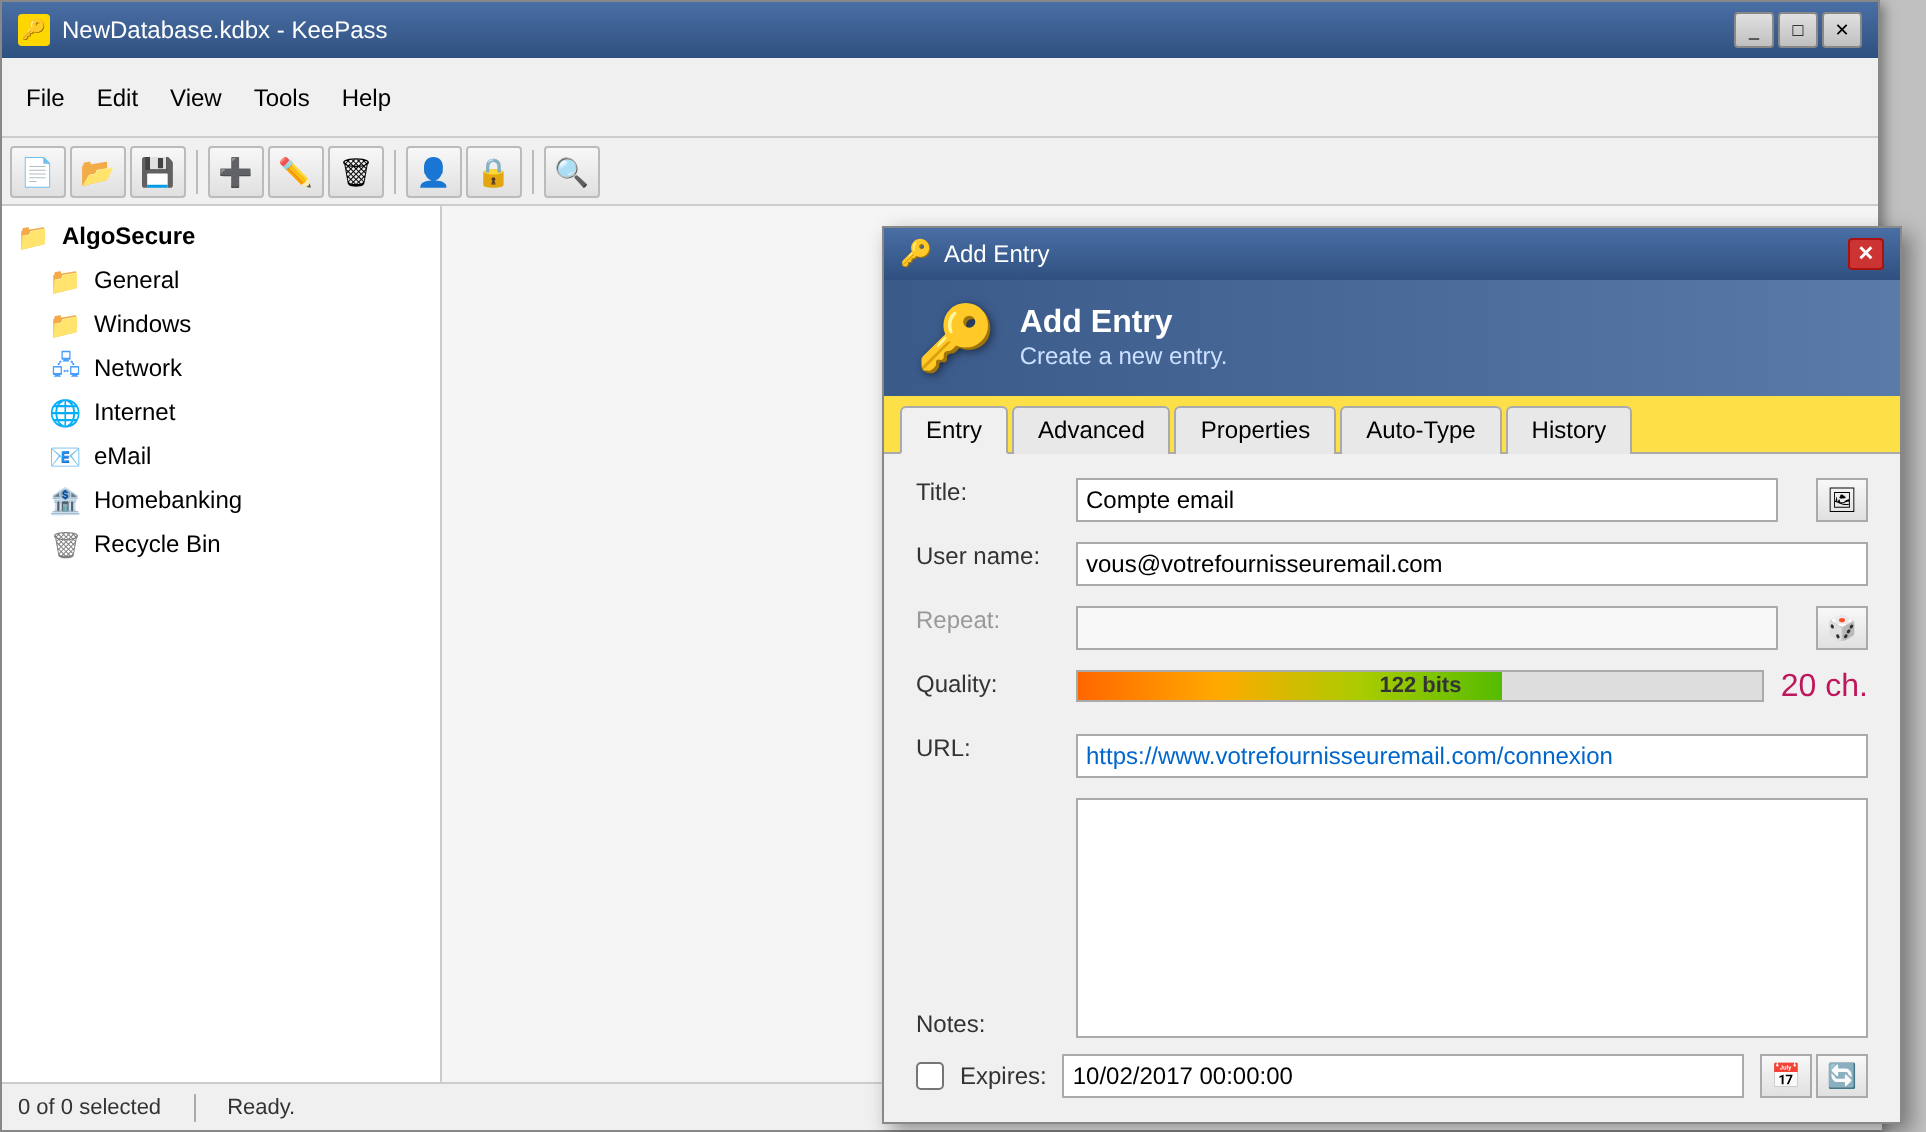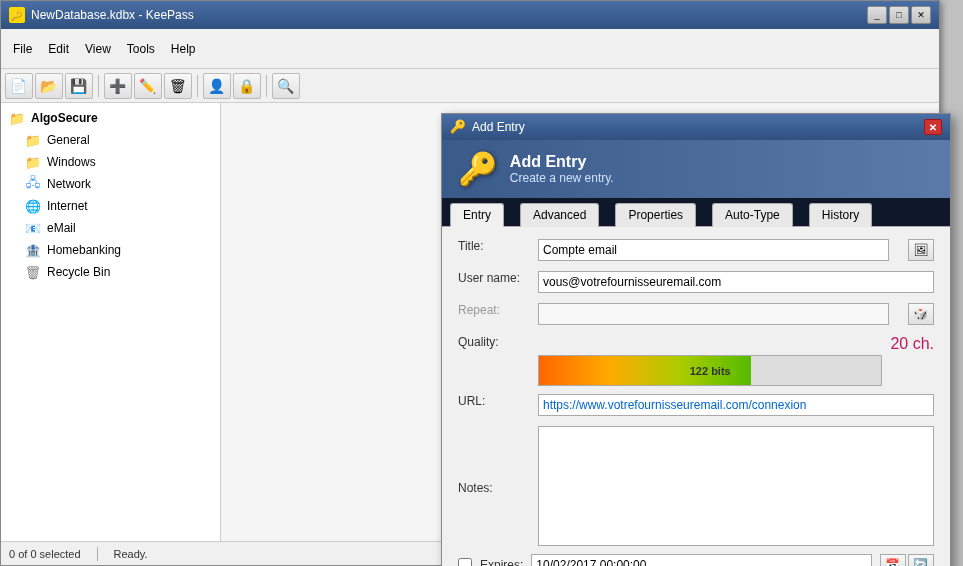--- a/index.html
+++ b/index.html
@@ -236,24 +236,24 @@
       font-weight: bold;
     }
     .dialog-header-text p {
       color: #cce0ff;
       font-size: 12px;
     }
 
     
     .tabs {
       display: flex;
-      background: #0f172a;
+      background: #fde047;
       border-bottom: 1px solid #aaa;
       padding: 4px 8px 0;
-      gap: 16px;
+      gap: 2px;
     }
     .tab {
       padding: 4px 12px;
       background: #e8e8e8;
       border: 1px solid #aaa;
       border-bottom: none;
       cursor: pointer;
       font-size: 12px;
       border-radius: 3px 3px 0 0;
       position: relative;
@@ -313,26 +313,25 @@
       font-family: 'Segoe UI Symbol', sans-serif;
       letter-spacing: 2px;
     }
 
     
     .quality-bar-container {
       flex: 1;
       position: relative;
     }
     .quality-bar-bg {
-      height: 31px;
+      height: 16px;
       background: #ddd;
       border: 1px solid #aaa;
       position: relative;
       overflow: hidden;
-      margin-top: 20px;
     }
     .quality-bar-fill {
       position: absolute;
       top: 0; left: 0;
       height: 100%;
       background: linear-gradient(to right, #ff6600, #ffaa00, #aacc00, #55bb00);
       width: 62%;
     }
     .quality-bar-text {
       position: absolute;
@@ -529,21 +528,21 @@
               </div>
             </div>
             <span class="quality-chars">20 ch.</span>
           </div>
 
           <div class="form-row">
             <span class="form-label">URL:</span>
             <input type="text" class="form-input" value="https://www.votrefournisseuremail.com/connexion" style="color: rgb(0, 102, 204);">
           </div>
 
-          <div class="form-row" style="align-items:center;">
+          <div class="form-row" style="align-items:flex-end;">
             <span class="form-label" style="padding-top:3px;">Notes:</span>
             <textarea class="notes-textarea" style=""></textarea>
           </div>
 
           <div class="expires-row">
             <input type="checkbox" class="expires-checkbox" style="">
             <span class="expires-label">Expires:</span>
             <input type="text" class="expires-input" value="10/02/2017 00:00:00" style="">
             <div class="expires-btns">
               <div class="form-btn-small">📅</div>

